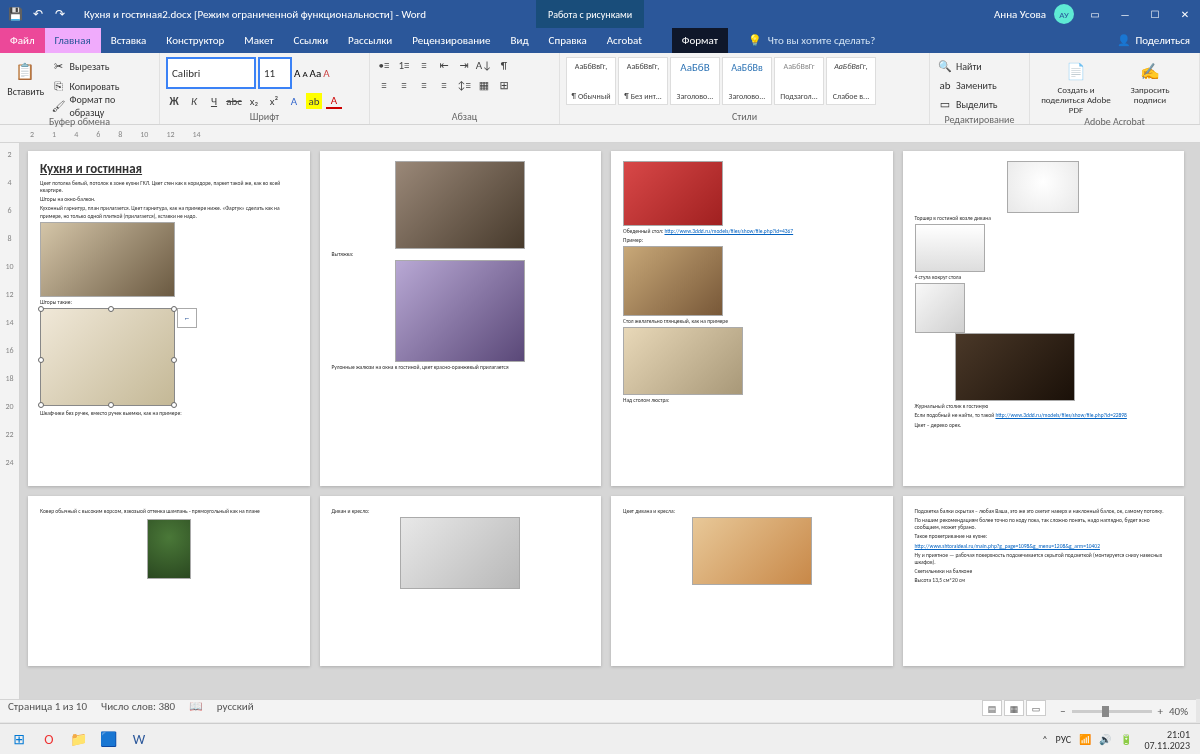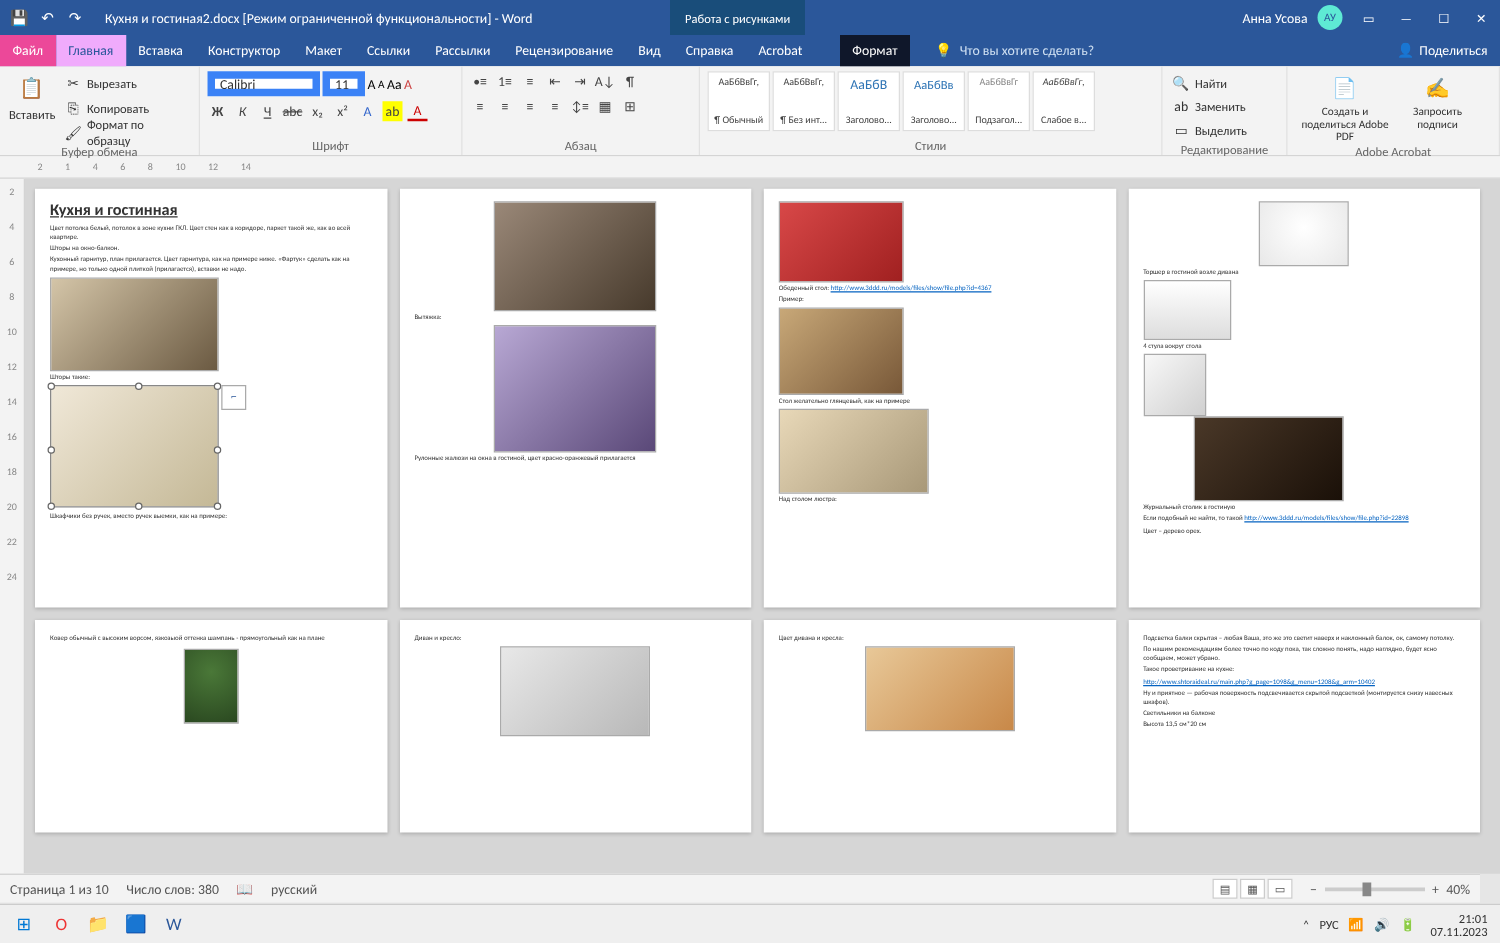--- a/index.html
+++ b/index.html
@@ -26,21 +26,21 @@
 .rgroup { border-right:1px solid #e1e1e1; display:flex; flex-direction:column; padding:2px 6px 0; }
 .rgroup .body { flex:1; display:flex; align-items:flex-start; gap:4px; }
 .rgroup .lbl { text-align:center; font-size:10px; color:#666; padding-bottom:1px; }
 .bigbtn { display:flex; flex-direction:column; align-items:center; justify-content:center; width:40px; padding-top:4px; gap:2px; font-size:10px; color:#333; }
 .bigbtn .ic { width:24px;height:24px;display:flex;align-items:center;justify-content:center;font-size:16px; }
 .smrow { display:flex; flex-direction:column; gap:2px; padding-top:2px; }
 .smbtn { display:flex; align-items:center; gap:4px; font-size:10px; color:#333; height:18px; padding:0 2px; }
 .smbtn .ic { width:14px;height:14px;display:flex;align-items:center;justify-content:center;font-size:11px; }
 .fontbox { display:flex;flex-direction:column;gap:4px;padding-top:2px; }
 .fselrow { display:flex; gap:2px; align-items:center; }
-.sel { border:6px solid #3b82f6; background:#fff; height:20px; font-size:11px; padding:0 4px; display:flex; align-items:center; color:#333; }
+.sel { border:2px solid #3b82f6; background:#fff; height:32px; font-size:11px; padding:0 4px; display:flex; align-items:center; color:#333; }
 .sel.font { width:90px; }
 .sel.size { width:34px; }
 .iconrow { display:flex; gap:4px; align-items:center; }
 .iconrow span { width:16px;height:16px;display:flex;align-items:center;justify-content:center;font-size:11px;color:#444; }
 .styles { display:flex; gap:2px; padding-top:2px; }
 .stylebox { width:50px; height:48px; border:1px solid #ddd; background:#fff; display:flex;flex-direction:column;align-items:center;justify-content:space-between;padding:3px 1px;font-size:8px;color:#444; }
 .stylebox .sample { font-family:Calibri; }
 .editcol { display:flex;flex-direction:column;gap:1px;padding-top:2px; }
 .editcol .smbtn { font-size:10px; }
 
@@ -65,21 +65,21 @@
 .ph.k6 { width:120px;height:68px;background:linear-gradient(135deg,#e8d8b8,#a89878); }
 .ph.lamp { width:72px;height:52px;background:radial-gradient(circle at 50% 40%,#fff,#e8e8e8);margin:0 auto; }
 .ph.floor { width:70px;height:48px;background:linear-gradient(180deg,#fff,#ddd); }
 .ph.chair { width:50px;height:50px;background:linear-gradient(135deg,#f8f8f8,#d0d0d0); }
 .ph.table { width:120px;height:68px;background:linear-gradient(135deg,#4a3828,#1a1008);margin-left:40px; }
 .ph.plant { width:44px;height:60px;background:radial-gradient(circle at 50% 30%,#4a7838,#2a4820);margin:4px auto 0; }
 .ph.sofa { width:120px;height:72px;background:linear-gradient(135deg,#e8e8e8,#b8b8b8);margin:0 auto; }
 .ph.orange { width:120px;height:68px;background:linear-gradient(135deg,#e8c898,#c88848);margin:0 auto; }
 .layopt { position:absolute; right:-22px; top:0; width:20px;height:20px;border:1px solid #aaa;background:#fff;display:flex;align-items:center;justify-content:center;font-size:9px;color:#2b579a; }
 
-.statusbar { position:absolute; bottom:0; left:0; right:16px; height:23px; background:#f3f3f3; border-top:1px solid #d4d4d4; display:flex; align-items:center; padding:0 8px; font-size:11px; color:#555; gap:14px; }
+.statusbar { position:absolute; bottom:0; left:0; right:4px; height:23px; background:#f3f3f3; border-top:1px solid #d4d4d4; display:flex; padding:0 8px; font-size:11px; color:#555; gap:14px; }
 .statusbar .spacer { flex:1; }
 .statusbar .viewbtns { display:flex; gap:2px; }
 .statusbar .viewbtns span { width:20px;height:16px;border:1px solid #ccc;display:flex;align-items:center;justify-content:center;font-size:9px;background:#fff; }
 .statusbar .zoom { display:flex;align-items:center;gap:6px;font-size:11px;color:#555; }
 .statusbar .slider { width:80px;height:3px;background:#ccc;position:relative; }
 .statusbar .slider .th { position:absolute;width:7px;height:11px;background:#888;top:-4px;left:30px; }
 
 .taskbar { position:absolute; bottom:-1px; left:0; right:0; height:32px; background:#efefef; border-top:1px solid #ccc; display:flex; align-items:center; padding:0 4px; }
 body { height:754px; }
 .canvas { bottom:55px; }

